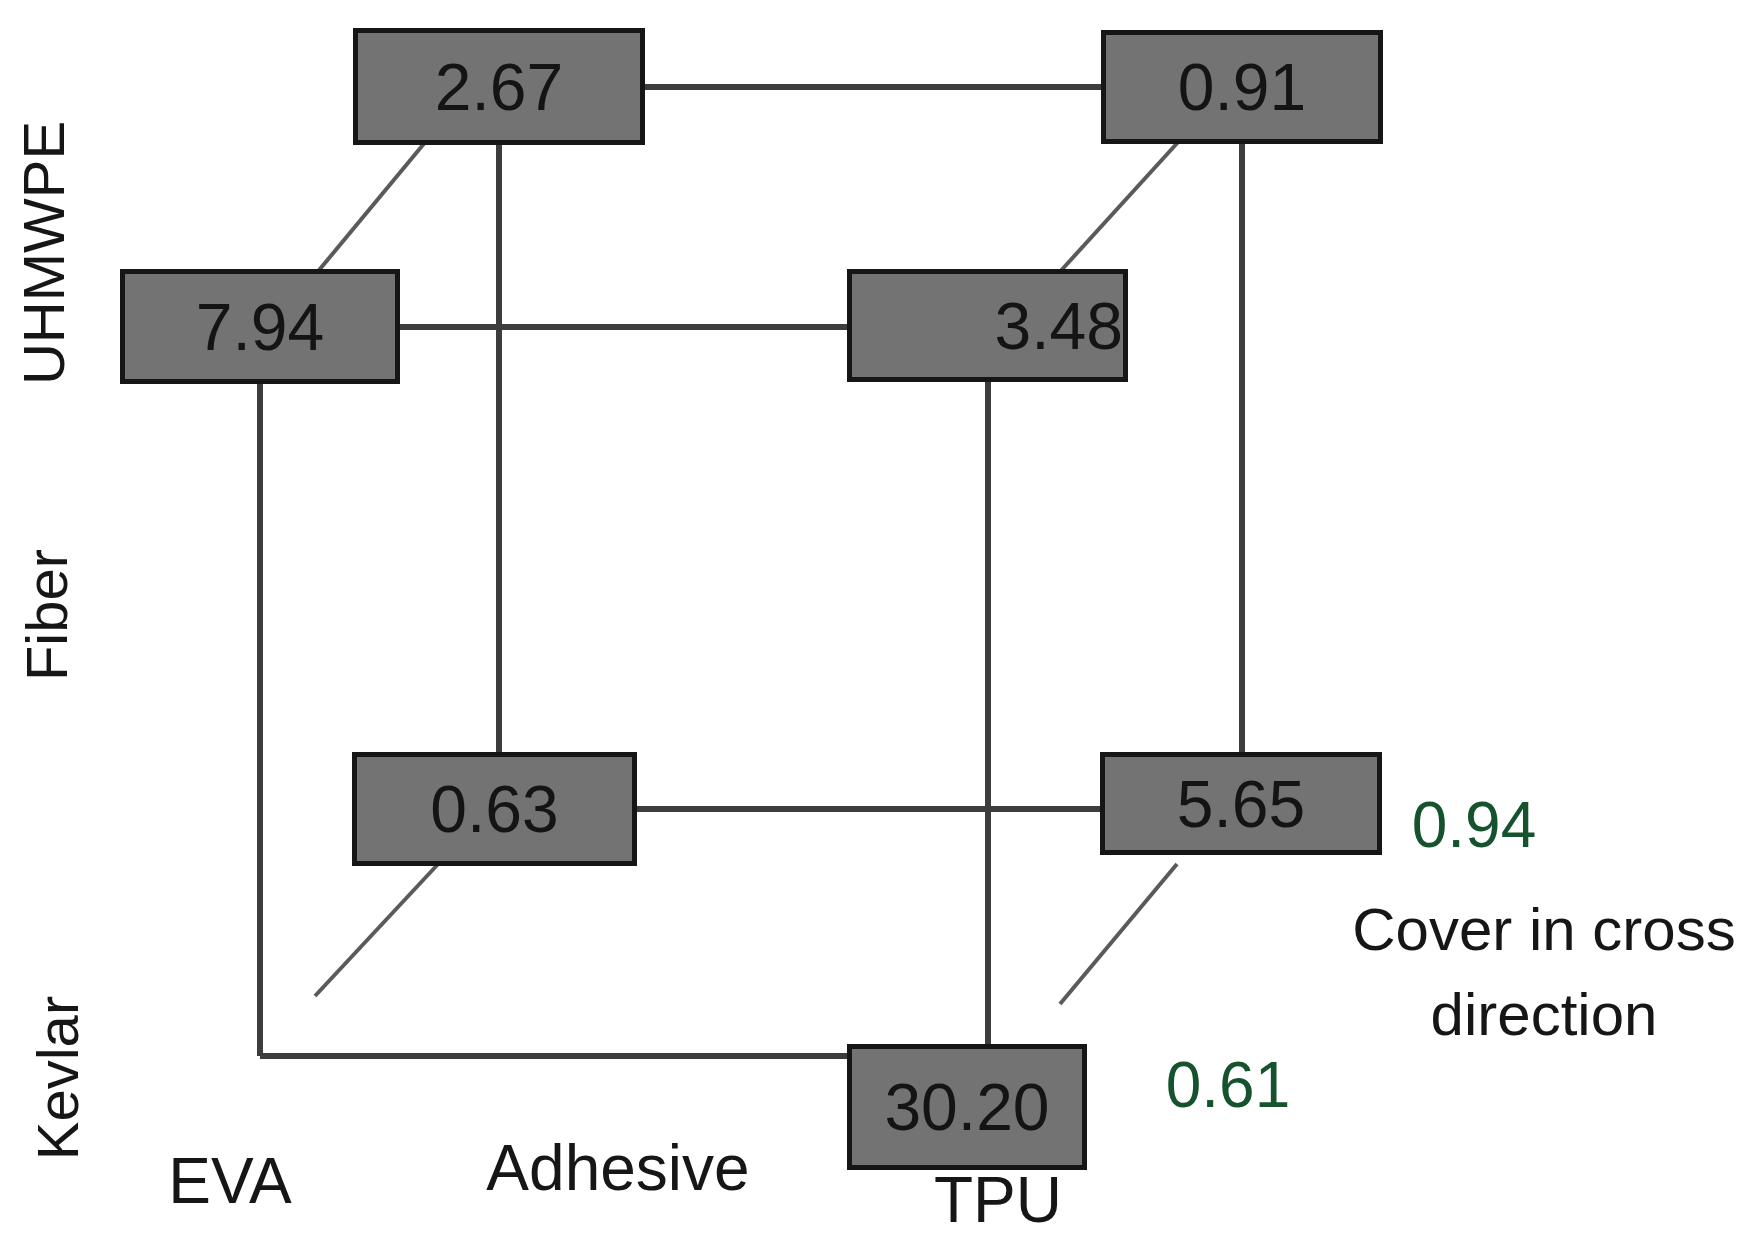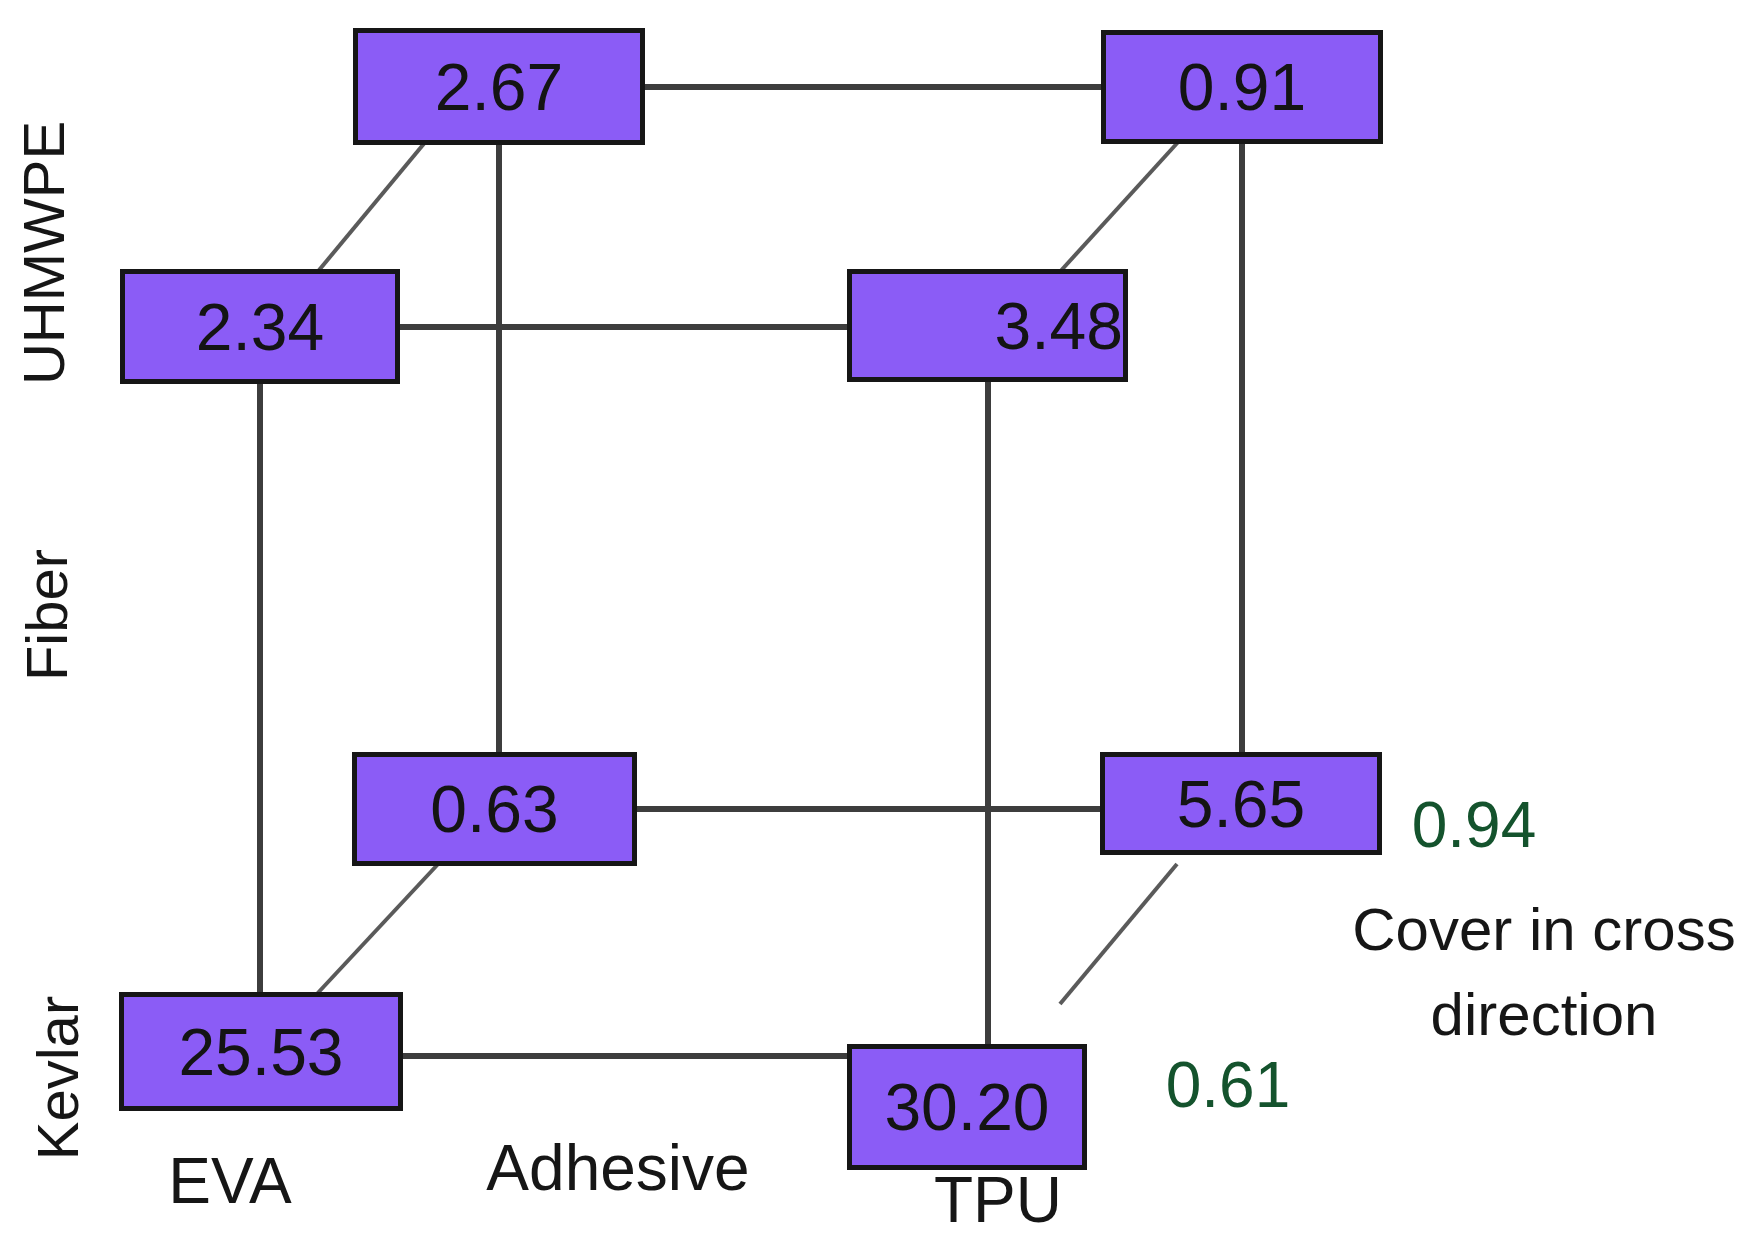--- a/index.html
+++ b/index.html
@@ -18,21 +18,21 @@
   }
   .edges {
     position: absolute;
     left: 0;
     top: 0;
   }
   .value-box {
     position: absolute;
     box-sizing: border-box;
     border: 5px solid #161616;
-    background: #8b5cf6;
+    background: #737373;
     display: flex;
     align-items: center;
     justify-content: center;
     font-size: 66px;
     line-height: 1;
     color: #141414;
     z-index: 2;
   }
   .axis-label {
     position: absolute;
@@ -91,33 +91,30 @@
     <line x1="260" y1="1056" x2="988" y2="1056" stroke="#3d3d3d" stroke-width="6"></line>
   </svg>
 
   <div class="value-box" style="left:353px; top:28px;  width:292px; height:117px;">
     <span>2.67</span>
   </div>
   <div class="value-box" style="left:1101px; top:30px; width:282px; height:114px;">
     <span>0.91</span>
   </div>
   <div class="value-box" style="left:120px; top:269px; width:280px; height:115px;">
-    <span>2.34</span>
+    <span>7.94</span>
   </div>
   <div class="value-box" style="left:847px; top:269px; width:281px; height:113px;justify-content:flex-end;">
     <span>3.48</span>
   </div>
   <div class="value-box" style="left:352px; top:752px; width:285px; height:114px;">
     <span>0.63</span>
   </div>
   <div class="value-box" style="left:1100px; top:752px; width:282px; height:103px;">
     <span>5.65</span>
-  </div>
-  <div class="value-box" style="left:119px; top:992px; width:284px; height:119px;">
-    <span>25.53</span>
   </div>
   <div class="value-box" style="left:847px; top:1044px; width:240px; height:126px;">
     <span>30.20</span>
   </div>
 
   <div class="axis-label rot" style="left:44px; top:253px; font-size:58px;">UHMWPE</div>
   <div class="axis-label rot" style="left:47px; top:615px; font-size:58px;">Fiber</div>
   <div class="axis-label rot" style="left:58px; top:1078px; font-size:58px;">Kevlar</div>
 
   <div class="axis-label ctr" style="left:230px; top:1181px;">EVA</div>

